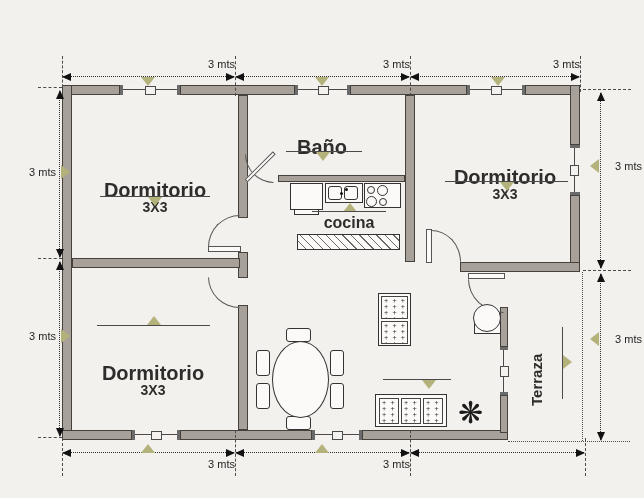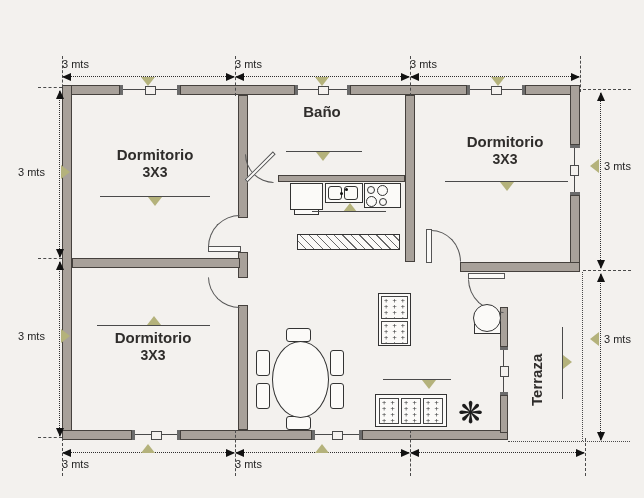--- a/index.html
+++ b/index.html
@@ -31,21 +31,21 @@
   .furn{background:#fbfaf8;border:1px solid #333;}
   .round{border-radius:50%;}
   .island{background:repeating-linear-gradient(45deg,#fbfaf8 0px,#fbfaf8 5px,#6a6a6a 5px,#6a6a6a 6px);
           border:1px solid #333;}
   .cushion{background:#fbfaf8;border:1px solid #444;overflow:hidden;color:#3a3a3a;
            font:7px/6px "DejaVu Sans Mono",monospace;}
   .cushion::before{content:"+ + + +\A+ + + +\A+ + + +\A+ + + +";white-space:pre;display:block;padding:1px 0 0 2px;}
   .plant{font-family:"DejaVu Sans",sans-serif;font-size:30px;line-height:30px;color:#1c1c1c;}
   
   .room-lbl{text-align:center;color:#2f2d2b;font-weight:bold;}
-  .room-name{display:block;font-size:15px;line-height:18px;}
+  .room-name{display:block;font-size:20px;line-height:18px;margin-top:35px;}
   .room-size{display:block;font-size:14px;line-height:17px;}
   .room-lbl.small16{font-size:16px;line-height:19px;}
   .lbl-line{background:#4a4a4a;height:1px;}
   .vlbl{writing-mode:vertical-rl;transform:rotate(180deg);font-size:15px;font-weight:bold;color:#2f2d2b;}
   
   .tri{width:14px;height:9px;background:#b4b27b;filter:drop-shadow(0 1px 0 #75743f);}
   .tri.down{clip-path:polygon(0 0,100% 0,50% 100%);}
   .tri.up{clip-path:polygon(50% 0,100% 100%,0 100%);}
   .tri.left{width:9px;height:14px;clip-path:polygon(0 50%,100% 0,100% 100%);}
   .tri.right{width:9px;height:14px;clip-path:polygon(0 0,100% 50%,0 100%);}
@@ -54,21 +54,21 @@
   .dim-v{border-left:1px dotted #2e2e2e;width:0;}
   .ah{position:absolute;width:0;height:0;}
   .ah.w{left:-1px;top:-4px;border-top:4px solid transparent;border-bottom:4px solid transparent;border-right:9px solid #111;}
   .ah.e{right:-1px;top:-4px;border-top:4px solid transparent;border-bottom:4px solid transparent;border-left:9px solid #111;}
   .ah.n{top:-1px;left:-4px;border-left:4px solid transparent;border-right:4px solid transparent;border-bottom:9px solid #111;}
   .ah.s{bottom:-1px;left:-4px;border-left:4px solid transparent;border-right:4px solid transparent;border-top:9px solid #111;}
   .sep-v{width:0;border-left:1px dashed #4a4a4a;}
   .tick-h{height:0;border-top:1px dashed #4a4a4a;}
   .dot-v{width:0;border-left:1px dotted #4a4a4a;}
   .dot-h{height:0;border-top:1px dotted #4a4a4a;}
-  .dim-lbl{font-size:11px;color:#1f1f1f;text-align:left;}
+  .dim-lbl{font-size:11px;color:#1f1f1f;text-align:right;}
 </style>
 </head>
 <body>
 
 <div class="page">
 
 
   <div class="abs wall" style="left:62px;top:85px;width:58px;height:10px;"></div>
   <div class="abs window-h" style="left:120px;top:85px;width:60px;"></div>
   <div class="abs wall" style="left:180px;top:85px;width:115px;height:10px;"></div>
@@ -163,20 +163,21 @@
 
   <div class="abs lbl-line" style="left:97px;top:325px;width:113px;"></div>
   <div class="abs tri up" style="left:147px;top:316px;"></div>
   <div class="abs room-lbl" style="left:83px;top:329px;width:140px;">
     <span class="room-name">Dormitorio</span>
     <span class="room-size">3X3</span>
   </div>
 
   <div class="abs tri up" style="left:343px;top:203px;"></div>
   <div class="abs lbl-line" style="left:312px;top:211px;width:74px;"></div>
+  <div class="abs room-lbl small16" style="left:312px;top:213px;width:74px;">cocina</div>
 
   <div class="abs lbl-line" style="left:383px;top:379px;width:68px;"></div>
   <div class="abs tri down" style="left:422px;top:380px;"></div>
 
   <div class="abs vlbl" style="left:528px;top:324px;height:82px;">Terraza</div>
   <div class="abs lbl-line" style="left:562px;top:327px;width:1px;height:72px;"></div>
   <div class="abs tri right" style="left:563px;top:355px;"></div>
 
   <div class="abs dot-v" style="left:582px;top:272px;height:169px;"></div>
   <div class="abs dot-h" style="left:508px;top:441px;width:122px;"></div>

